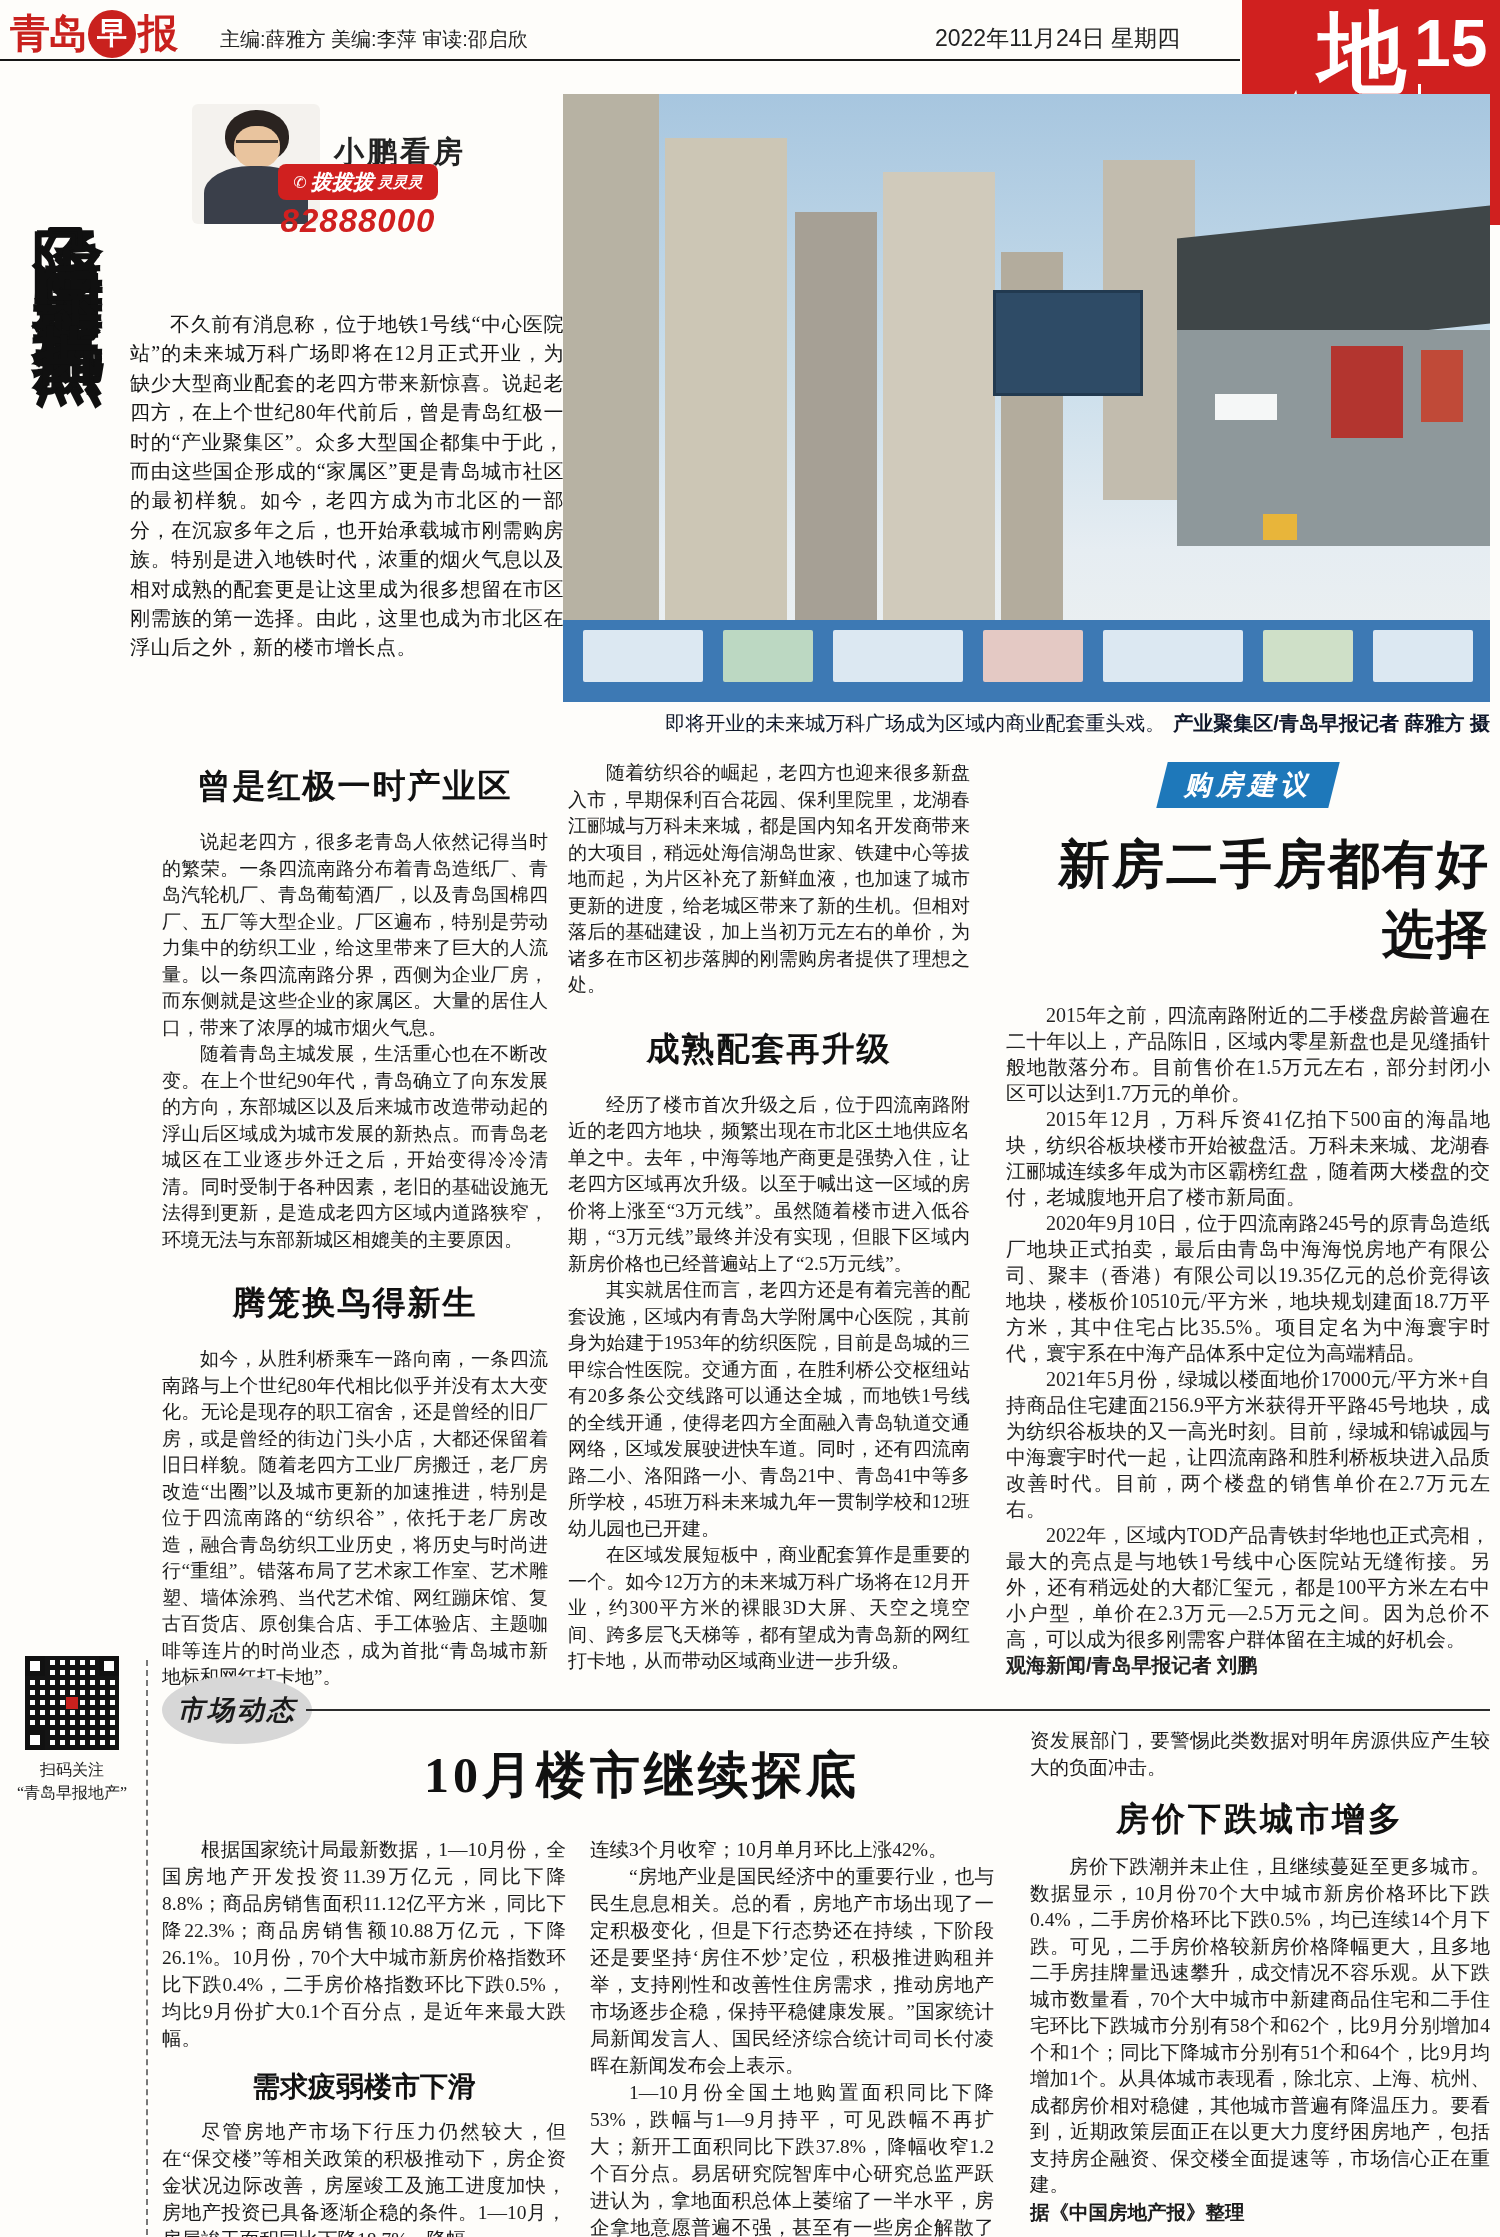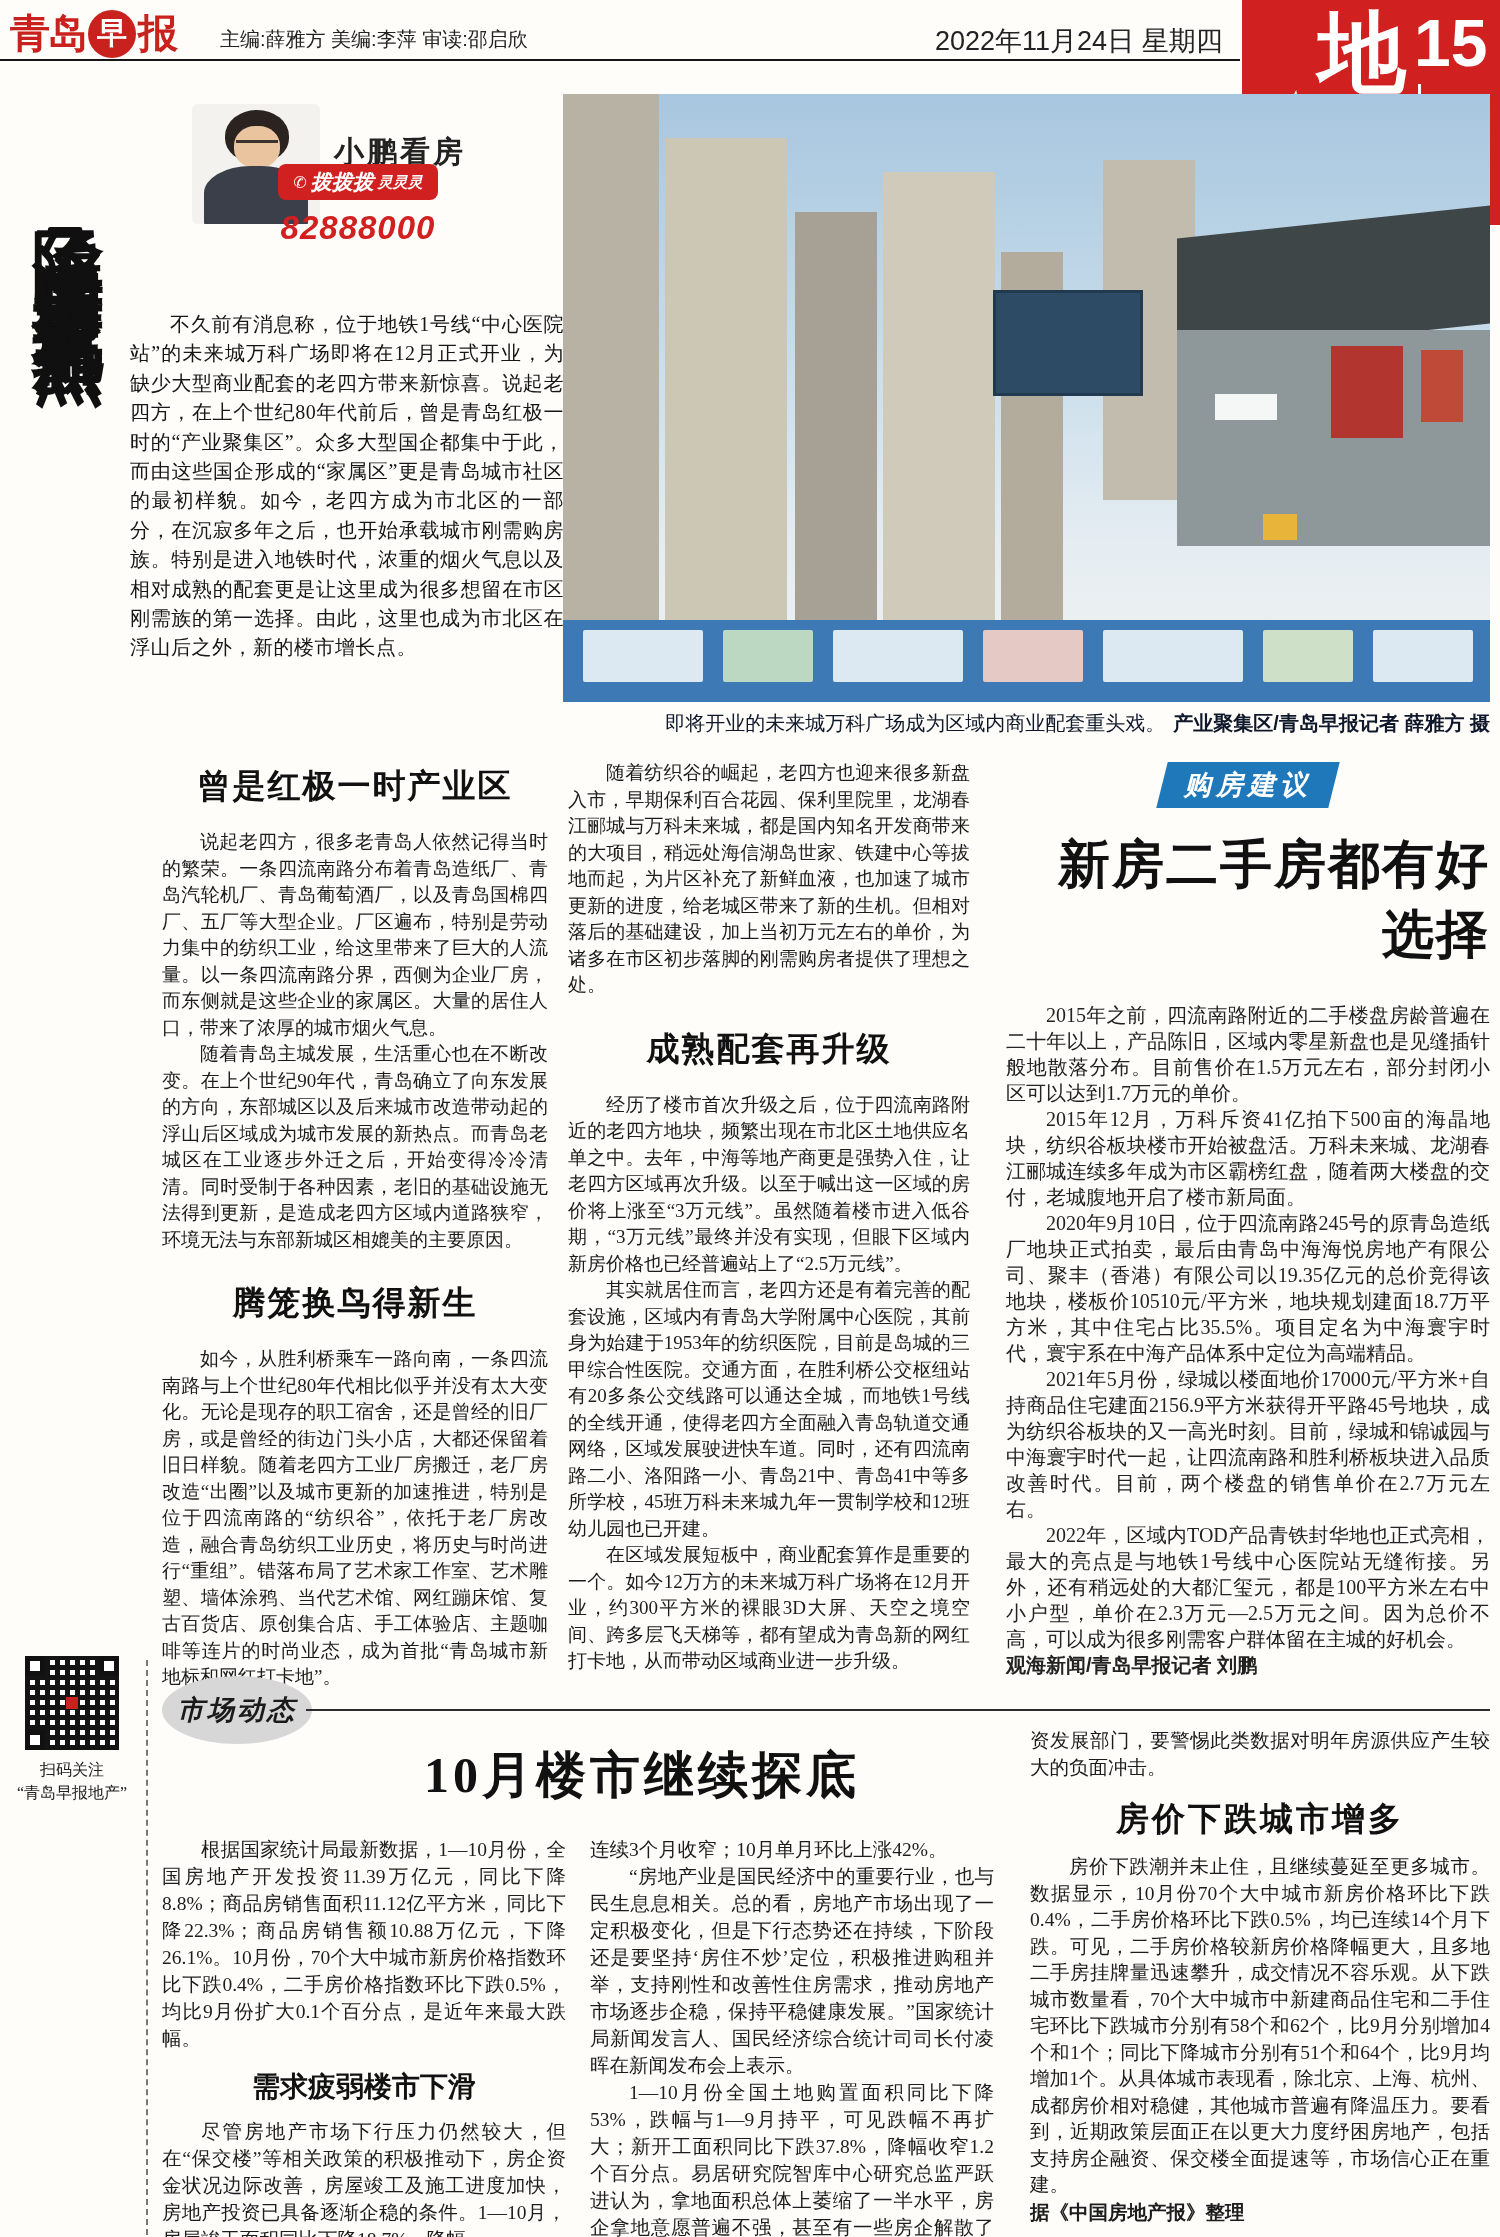--- a/index.html
+++ b/index.html
@@ -8,21 +8,21 @@
   
   .logo{position:absolute;left:10px;top:6px;display:flex;align-items:center;gap:2px;}
   .logo .lg-txt{font-family:"Liberation Sans","DejaVu Sans",sans-serif;font-weight:bold;
         font-size:40px;color:#c9211e;letter-spacing:-2px;}
   .logo .lg-disc{width:48px;height:48px;border-radius:50%;background:#c9211e;color:#fff;
         font-family:"Liberation Sans","DejaVu Sans",sans-serif;font-weight:bold;font-size:30px;
         display:flex;align-items:center;justify-content:center;}
   .staff{position:absolute;left:220px;top:26px;font-family:"Liberation Sans","DejaVu Sans",sans-serif;
         font-size:20px;color:#222;}
   .m-date{position:absolute;left:935px;top:23px;font-family:"Liberation Sans","DejaVu Sans",sans-serif;
-        font-size:27px;color:#222;}
+        font-size:23px;color:#222;}
   .mast-rule{position:absolute;left:0;top:59px;width:1240px;height:2px;background:#161616;}
   
   .ribbon{position:absolute;left:1242px;top:0;width:258px;height:225px;background:#d0201f;
         clip-path:polygon(0 0,100% 0,100% 100%,31% 100%,21% 40%,4% 77%,0 60%);}
   .ribbon-in{position:absolute;left:76px;top:10px;display:flex;gap:8px;color:#fff;}
   .rb-chars{font-family:"Liberation Sans","DejaVu Sans",sans-serif;font-weight:bold;
         font-size:88px;line-height:0.98;}
   .rb-chars span{display:block;}
   .rb-right{display:flex;flex-direction:column;align-items:flex-start;}
   .rb-num{font-family:"Liberation Sans","DejaVu Sans",sans-serif;font-weight:bold;
@@ -43,21 +43,21 @@
         border-radius:45% 45% 4px 4px;}
   .promo-label{position:absolute;left:334px;top:132px;font-size:30px;font-weight:bold;color:#222;
         font-family:"Liberation Sans","DejaVu Sans",sans-serif;letter-spacing:3px;}
   .hotline{position:absolute;left:278px;top:164px;width:160px;z-index:3;text-align:center;}
   .hotline-pill{background:#d0201f;border-radius:8px;color:#fff;height:36px;display:flex;
         align-items:center;justify-content:center;gap:4px;font-style:italic;
         font-family:"Liberation Sans","DejaVu Sans",sans-serif;}
   .hotline-pill .hp-big{font-size:21px;font-weight:bold;}
   .hotline-pill .hp-small{font-size:15px;font-weight:bold;}
   .hotline-num{color:#d0201f;font-size:33px;font-weight:bold;font-style:italic;
-        font-family:"Liberation Sans","DejaVu Sans",sans-serif;letter-spacing:1px;margin-top:9px;}
+        font-family:"Liberation Sans","DejaVu Sans",sans-serif;letter-spacing:1px;margin-top:2px;}
   
   .vhead{position:absolute;left:14px;top:170px;height:1460px;width:106px;writing-mode:vertical-rl;
         font-size:72px;font-weight:bold;letter-spacing:7px;color:#101010;line-height:104px;
         font-family:"Liberation Serif","DejaVu Serif",serif;}
   
   .lead{position:absolute;left:130px;top:310px;width:434px;font-size:20px;line-height:29.4px;
         text-align:justify;text-indent:2em;letter-spacing:0.5px;color:#161616;}
   
   .photo{position:absolute;left:563px;top:94px;width:927px;height:608px;overflow:hidden;
         background:linear-gradient(180deg,#a7c6df 0%,#cadeeb 45%,#e6edf2 75%,#eef1f0 100%);}

